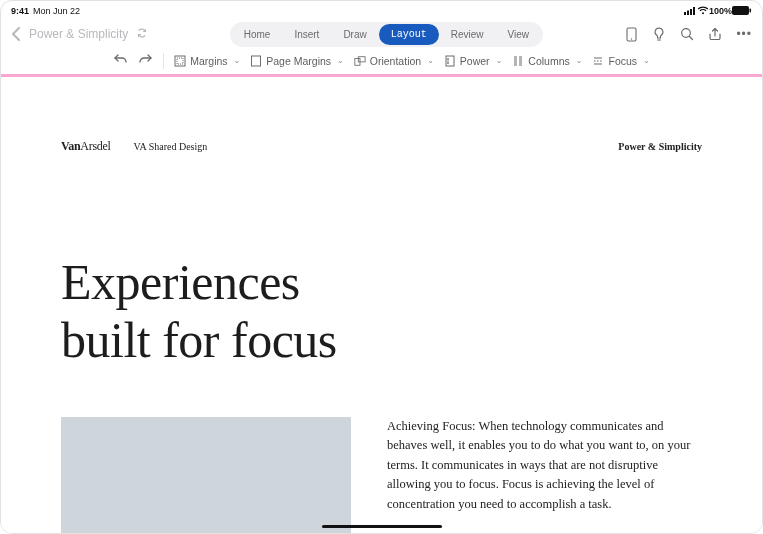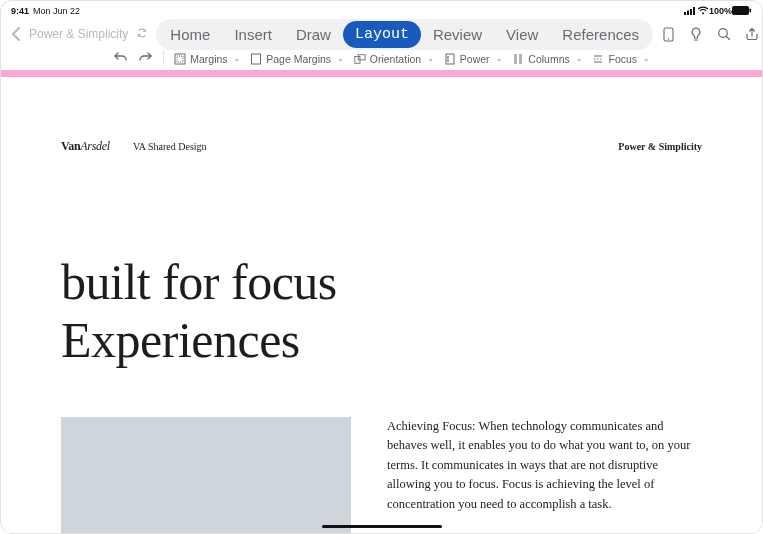--- a/index.html
+++ b/index.html
@@ -12,28 +12,28 @@
   .status-right { display: flex; gap: 0; align-items: center; }
   .status-right svg { display: block; }
 
   
   .title-row { display: flex; align-items: center; height: 34px; padding: 0 10px; gap: 8px; }
   .back-btn { color: #b8b8bd; display:flex; align-items:center; }
   .doc-title { color: #b8b8bd; font-size: 12px; font-weight: 500; flex-shrink:0; }
   .sync-icon { color: #b8b8bd; }
   .tabs-wrap { flex: 1; display: flex; justify-content: center; }
   .tabs { display: flex; align-items: center; background: #f1f1f3; border-radius: 16px; padding: 2px; gap: 0; }
-  .tab { font-size: 15px; color: #6b6b6f; padding: 5px 12px; border-radius: 14px; cursor: pointer; }
+  .tab { font-size: 10px; color: #6b6b6f; padding: 5px 12px; border-radius: 14px; cursor: pointer; }
   .tab.active { background: #185abd; color: #fff; font-weight: 500; font-family: Liberation Mono, monospace; }
   .right-actions { display: flex; gap: 14px; align-items: center; color: #6b6b6f; }
   .right-actions .icon { width: 14px; height: 14px; display:flex; align-items:center; justify-content:center; }
   .dots { letter-spacing: 1px; font-size: 12px; color:#6b6b6f; line-height:1; }
 
   
-  .ribbon-row { display: flex; align-items: center; justify-content: center; height: 26px; gap: 10px; padding: 0 10px 4px 10px; color: #5e5e62; font-size: 10.5px; border-bottom: 7px solid #f9a8d4; }
+  .ribbon-row { display: flex; align-items: center; justify-content: center; height: 26px; gap: 10px; padding: 0 10px 4px 10px; color: #5e5e62; font-size: 10.5px; border-bottom: 3px solid #f9a8d4; }
   .undo-redo { display: flex; gap: 10px; align-items:center; }
   .vsep { width: 1px; height: 16px; background: #e4e4e6; }
   .ribbon-item { display: flex; align-items: center; gap: 4px; cursor:pointer; }
   .ribbon-item .chev { font-size: 8px; color:#8a8a8e; margin-left:2px; }
   .ico { display:inline-flex; width:12px; height:12px; }
 
   
   .canvas { position: absolute; top: 80px; left: 0; right: 0; bottom: 0; background:#fff; padding: 0; overflow:hidden; }
   .page { padding: 58px 60px 0 60px; position: relative; height:100%; }
   .doc-header { display:flex; align-items:baseline; font-family: Georgia, 'Times New Roman', serif; color:#222; }
@@ -96,21 +96,20 @@
   </span>
 
   <div class="tabs-wrap">
     <div class="tabs">
       <div class="tab">Home</div>
       <div class="tab">Insert</div>
       <div class="tab">Draw</div>
       <div class="tab active">Layout</div>
       <div class="tab">Review</div>
       <div class="tab">View</div>
-      <div class="tab">References</div>
     </div>
   </div>
 
   <div class="right-actions">
     <span class="icon">
       <svg width="11" height="15" viewBox="0 0 11 15">
           <rect x="1" y="1" width="9" height="13" rx="1.5" stroke="#6b6b6f" stroke-width="1.1" fill="none"></rect>
           <circle cx="5.5" cy="12" r="0.7" fill="#6b6b6f"></circle>
         </svg>
     </span>
@@ -214,27 +213,27 @@
         </svg>
     </span>
     <span>Focus</span>
     <span class="chev">⌄</span>
   </div>
 </div>
 
 <div class="canvas">
   <div class="page">
     <div class="doc-header">
-      <span class="brand"><span>Van</span><span class="thin" style="font-style:italic;">Arsdel</span></span>
+      <span class="brand"><span>Van</span><span class="thin" style="">Arsdel</span></span>
       <span class="shared-design">VA Shared Design</span>
       <span class="right-title">Power &amp; Simplicity</span>
     </div>
     <div class="hero">
+      <div>Experiences</div>
       <div>built for focus</div>
-      <div>Experiences</div>
     </div>
     <div class="columns">
       <div class="image-block"></div>
       <div class="body-text">Achieving Focus: When technology communicates and behaves well, it enables you to do what you want to, on your terms. It communicates in ways that are not disruptive allowing you to focus. Focus is achieving the level of concentration you need to accomplish a task.</div>
     </div>
   </div>
 </div>
 
 <div class="home-ind"></div>
 

